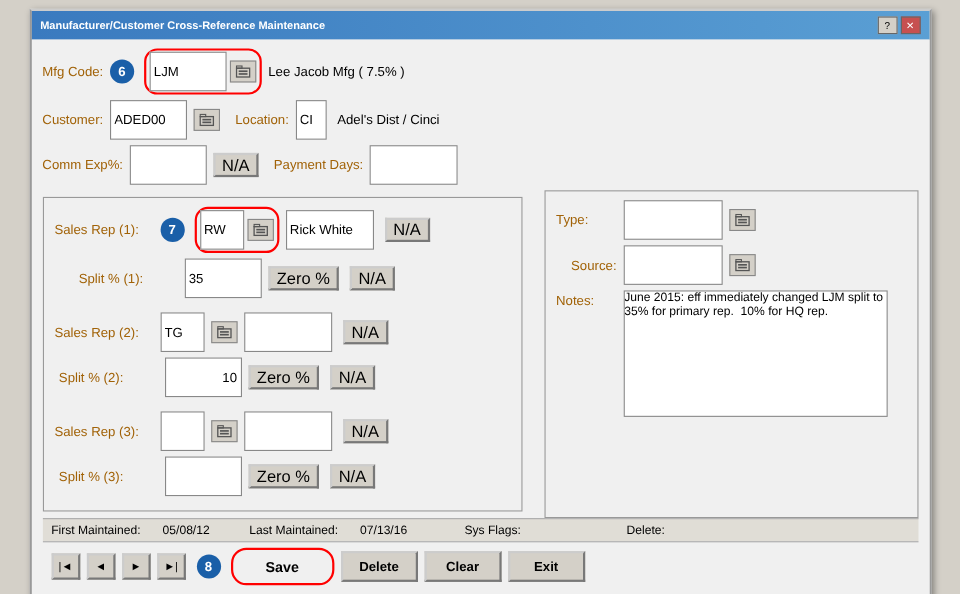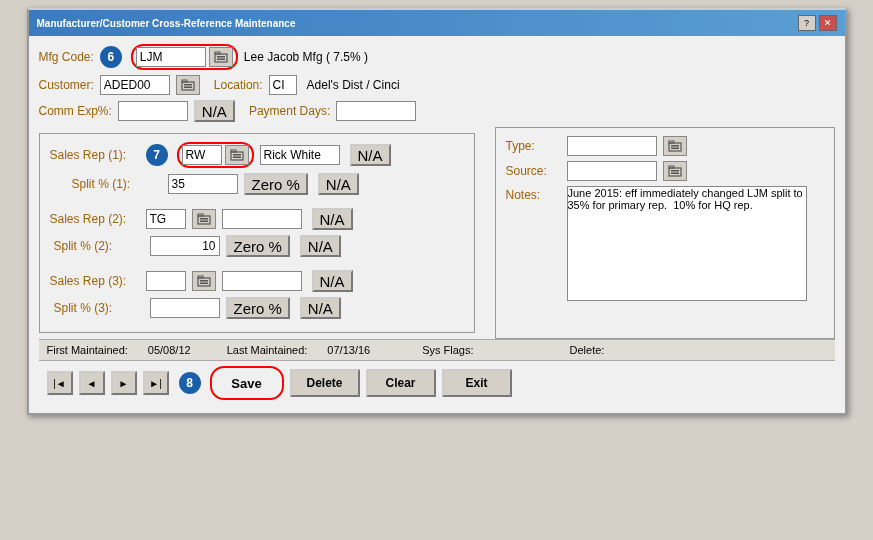--- a/index.html
+++ b/index.html
@@ -71,21 +71,21 @@
       font-size: 12px;
       color: #a16207;
       white-space: nowrap;
     }
 
     input[type="text"] {
       border: 1px solid #888;
       background: white;
       padding: 1px 3px;
       font-size: 12px;
-      height: 20px;
+      height: 36px;
     }
 
     .browse-btn {
       width: 24px;
       height: 20px;
       background: #d4d0c8;
       border: 1px solid #888;
       cursor: pointer;
       display: flex;
       align-items: center;
@@ -344,21 +344,21 @@
             <button class="browse-btn">
               <svg width="14" height="12" viewBox="0 0 14 12">
                 <rect x="1" y="3" width="12" height="8" fill="none" stroke="#555" stroke-width="1.2"></rect>
                 <rect x="3" y="5" width="8" height="1.5" fill="#555"></rect>
                 <rect x="3" y="7.5" width="8" height="1.5" fill="#555"></rect>
                 <rect x="1" y="1" width="5" height="2" fill="none" stroke="#555" stroke-width="1"></rect>
               </svg>
             </button>
           </div>
           <div class="form-row">
-            <label style="width:55px;">Source:</label>
+            <label style="width:55px;text-align:right;">Source:</label>
             <input type="text" style="width: 90px;" value="">
             <button class="browse-btn">
               <svg width="14" height="12" viewBox="0 0 14 12">
                 <rect x="1" y="3" width="12" height="8" fill="none" stroke="#555" stroke-width="1.2"></rect>
                 <rect x="3" y="5" width="8" height="1.5" fill="#555"></rect>
                 <rect x="3" y="7.5" width="8" height="1.5" fill="#555"></rect>
                 <rect x="1" y="1" width="5" height="2" fill="none" stroke="#555" stroke-width="1"></rect>
               </svg>
             </button>
           </div>
@@ -381,21 +381,21 @@
       <span style="width:40px;"></span>
     </div>
 
     <div class="button-bar">
       <button class="nav-btn">|◄</button>
       <button class="nav-btn">◄</button>
       <button class="nav-btn">►</button>
       <button class="nav-btn">►|</button>
 
       <span class="step-badge" style="margin-left:4px;">8</span>
-      <div style="border: 2px solid red; border-radius: 14px; padding: 1px 0; display:inline-block;text-decoration:underline;">
+      <div style="border: 2px solid red; border-radius: 14px; padding: 1px 10px; display:inline-block;text-decoration:underline;">
         <button class="main-action-btn" style="background:transparent; border:none; font-size:13px; cursor:pointer;">Save</button>
       </div>
       <button class="main-action-btn">Delete</button>
       <button class="main-action-btn">Clear</button>
       <button class="main-action-btn">Exit</button>
     </div>
   </div>
 </div>
 
 </body></html>

